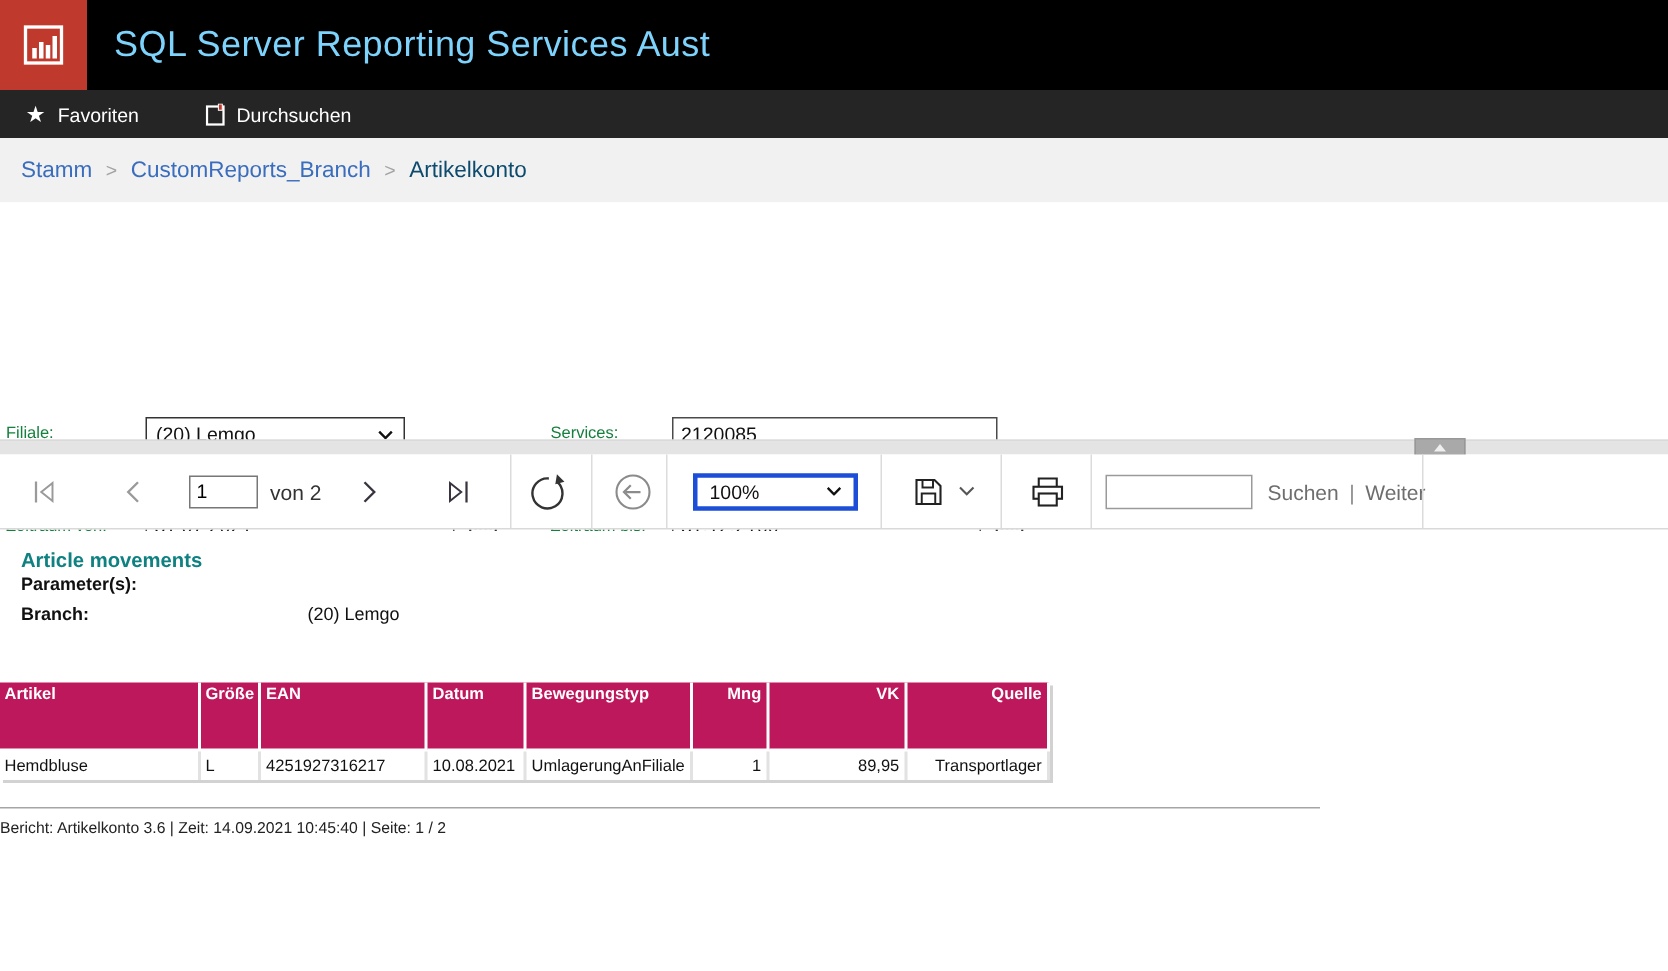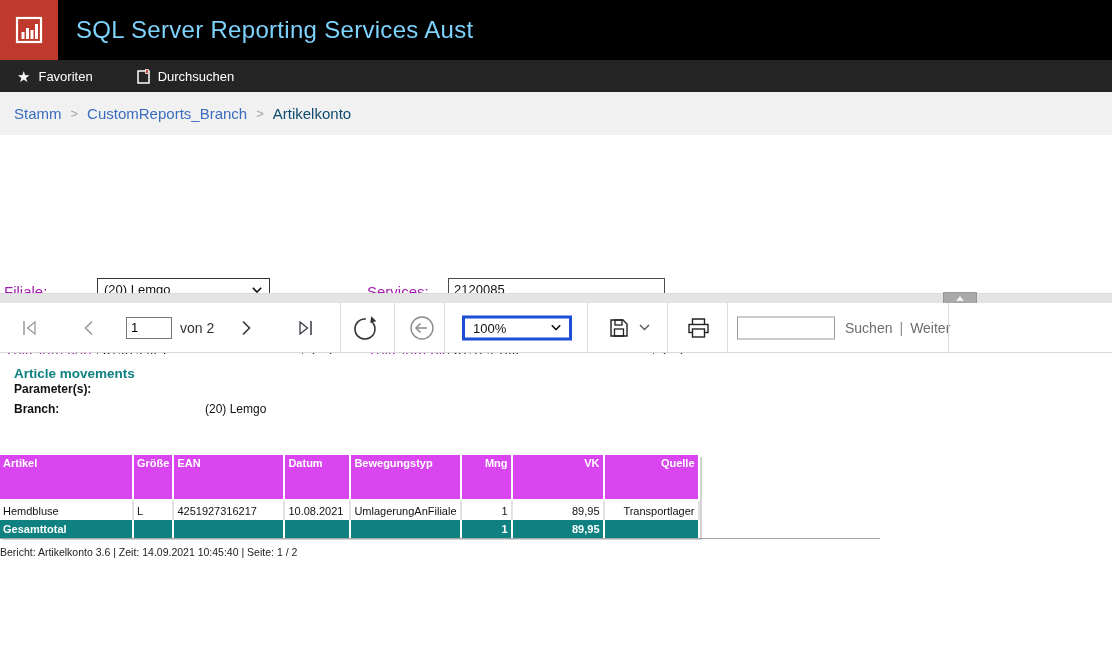--- a/index.html
+++ b/index.html
@@ -20,21 +20,21 @@
   .star-glyph { font-size:15px; line-height:1; color:#fff; }
 
   
   .breadcrumb-bar { position:absolute; left:0; top:92px; width:1112px; height:43px; background:#f1f1f1; display:flex; align-items:center; padding-left:14px; font-size:15px; }
   .crumb-link { color:#3a6dbd; cursor:pointer; text-decoration:none; }
   .crumb-sep { color:#a3a3a3; margin:0 9px; font-size:13px; }
   .crumb-current { color:#0c4a6e; }
 
   
   .param-area { position:absolute; left:0; top:135px; width:1112px; height:158px; background:#fff; }
-  .plabel { position:absolute; font-size:15px; color:#a21caf; white-space:nowrap; }
+  .plabel { position:absolute; font-size:11px; color:#15803d; white-space:nowrap; }
   .pselect { position:absolute; border:1px solid #333; background:#fff; font-size:13px; color:#111;
              display:flex; align-items:center; justify-content:space-between; padding:0 7px 0 6px; cursor:pointer; }
   .pselect .sel-text { overflow:hidden; white-space:nowrap; }
   .pinput { position:absolute; border:1px solid #4a4a4a; background:#fff; font-size:13px; color:#111;
             padding:0 5px; font-family:inherit; outline:none; }
   .cal-btn { position:absolute; width:22px; height:22px; background:none; border:none; padding:0; cursor:pointer; }
 
   
   .splitter { position:absolute; left:0; top:293px; width:1112px; height:10px; background:#e4e4e4; border-top:1px solid #dadada; }
   .splitter-handle { position:absolute; left:943px; top:-2px; width:34px; height:13px; background:#a9a9a9; border:1px solid #989898;
@@ -59,21 +59,21 @@
 
   
   .report-area { position:absolute; left:0; top:354px; width:1112px; height:293px; background:#fff; }
   .rpt-title { position:absolute; left:14px; top:12px; font-size:13.5px; font-weight:bold; color:#0e8180; }
   .rpt-params-heading { position:absolute; left:14px; top:28px; font-size:12px; font-weight:bold; color:#111; }
   .rpt-branch-label { position:absolute; left:14px; top:48px; font-size:12px; font-weight:bold; color:#111; }
   .rpt-branch-value { position:absolute; left:205px; top:48px; font-size:12px; color:#111; }
 
   .rpt-table { position:absolute; left:0; top:101px; border-collapse:collapse; table-layout:fixed;
                box-shadow:2px 2px 0 0 #d2d2d2; }
-  .rpt-table th { background:#d946ef; color:#fff; font-weight:bold; font-size:11px; text-align:left; vertical-align:top;
+  .rpt-table th { background:#be185d; color:#fff; font-weight:bold; font-size:11px; text-align:left; vertical-align:top;
                   padding:2px 3px; height:45px; border-right:2px solid #fff; border-bottom:2px solid #fff; }
   .rpt-table td { font-size:11px; color:#111; padding:1px 3px; white-space:nowrap; overflow:hidden; }
   .rpt-table tr.data-row td { background:#fff; height:20px; border-right:2px solid #e2e2e2; }
   .rpt-table tr.total-row td { background:#0e8180; color:#fff; font-weight:bold; height:18px; border-right:2px solid #fff; }
   .rpt-table .ar { text-align:right; }
   .rpt-table .al { text-align:left; }
 
   .rpt-footer-line { position:absolute; left:0; top:184px; width:880px; height:1px; background:#a5a5a5; }
   .rpt-footer { position:absolute; left:0; top:192px; width:1094px; text-align:left; font-size:10.5px; color:#222; }
 </style>
@@ -308,30 +308,20 @@
         <tr class="data-row">
           <td class="al">Hemdbluse</td>
           <td class="al">L</td>
           <td class="al">4251927316217</td>
           <td class="al">10.08.2021</td>
           <td class="al">UmlagerungAnFiliale</td>
           <td class="ar">1</td>
           <td class="ar">89,95</td>
           <td class="ar">Transportlager</td>
         </tr>
-        <tr class="total-row">
-          <td class="al">Gesamttotal</td>
-          <td></td>
-          <td></td>
-          <td></td>
-          <td></td>
-          <td class="ar">1</td>
-          <td class="ar">89,95</td>
-          <td></td>
-        </tr>
       </tbody>
     </table>
 
     <div class="rpt-footer-line"></div>
     <div class="rpt-footer">Bericht: Artikelkonto 3.6   |   Zeit: 14.09.2021 10:45:40   |   Seite: 1 / 2</div>
   </div>
 
 </div>
 
 </body></html>

